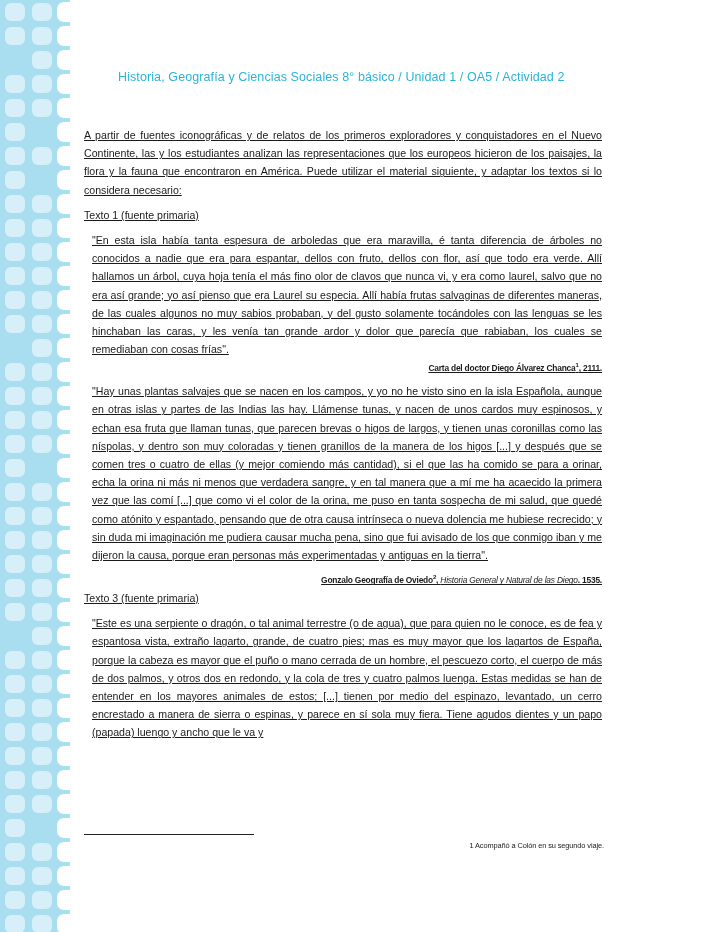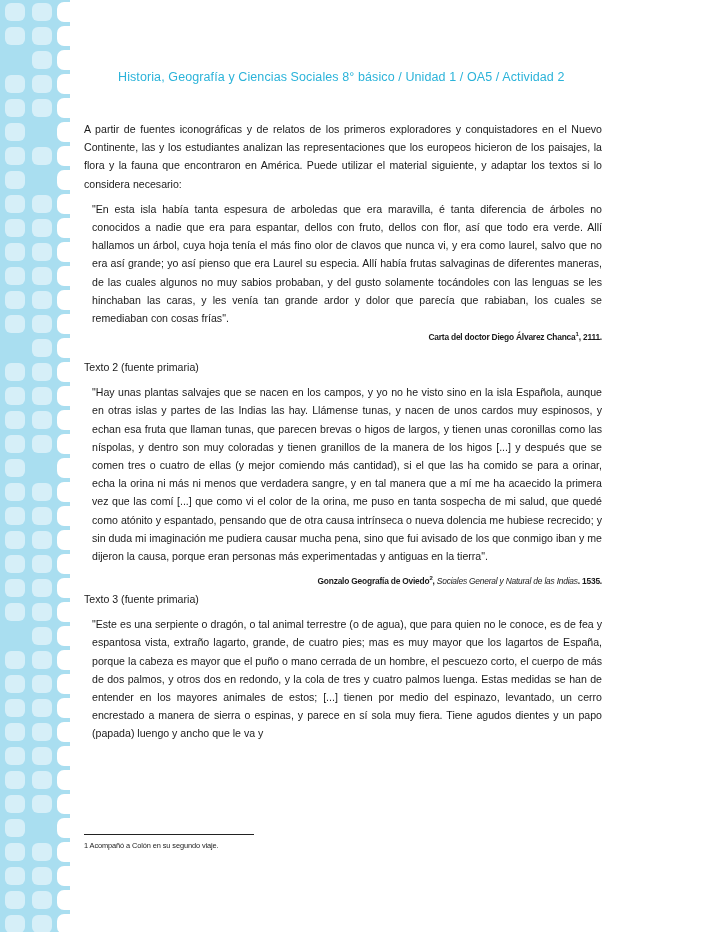--- a/index.html
+++ b/index.html
@@ -2,28 +2,28 @@
 <html><head>
 <meta charset="utf-8">
 <style>
   html, body { margin:0; padding:0; }
   body { width:720px; height:932px; background:#ffffff; position:relative; overflow:hidden;
          font-family:"Liberation Sans", sans-serif; color:#1a1a1a; }
   .sidebar { position:absolute; left:0; top:0; width:70px; height:932px; background:#a9def0; }
   .cell { position:absolute; width:20px; height:18px; border-radius:6px; background:#d6eff8; }
   .tab { position:absolute; left:57px; width:14px; height:20px; background:#ffffff; border-radius:7px 0 0 7px; }
   .header { position:absolute; left:118px; top:70px; font-size:12.5px; color:#2bb3d9; letter-spacing:0.1px; }
-  .content { position:absolute; left:84px; top:120px; width:518px; font-size:10.6px; line-height:18.2px; }
+  .content { position:absolute; left:84px; top:126px; width:518px; font-size:10.6px; line-height:18.2px;text-decoration:underline; }
   .intro { text-align:justify; margin:0; }
   .section-title { font-style:italic; margin:18px 0 0 0; }
   .text-label { margin:7px 0 0 0; }
   .quote { margin:7px 0 0 8px; text-align:justify; }
   .cite { text-align:right; font-size:8.4px; font-weight:bold; margin:0; line-height:14px; letter-spacing:-0.2px; }
   .cite .it { font-style:italic; font-weight:normal; }
-  .footnotes { position:absolute; left:84px; top:834px; width:520px; }
+  .footnotes { position:absolute; left:84px; top:834px; width:520px;text-align:right; }
   .fn-rule { width:170px; height:1px; background:#222; margin-bottom:6px; }
   .fn { font-size:7.4px; line-height:10.5px; letter-spacing:-0.1px; }
   sup { font-size:6px; }
 </style>
 </head>
 <body>
 
 <div class="sidebar" id="sidebar">
     <div class="cell" style="left: 5px; top: 3px;"></div>
     <div class="cell" style="left: 32px; top: 3px;"></div>
@@ -135,29 +135,29 @@
     <div class="cell" style="left: 5px; top: 915px;"></div>
     <div class="cell" style="left: 32px; top: 915px;"></div>
     <div class="tab" style="top: 914px;"></div>
   </div>
 
 <div class="header">Historia, Geografía y Ciencias Sociales 8° básico / Unidad 1 / OA5 / Actividad 2</div>
 
 <div class="content">
   <p class="intro">A partir de fuentes iconográficas y de relatos de los primeros exploradores y conquistadores en el Nuevo Continente, las y los estudiantes analizan las representaciones que los europeos hicieron de los paisajes, la flora y la fauna que encontraron en América. Puede utilizar el material siguiente, y adaptar los textos si lo considera necesario:</p>
 
+  <p class="text-label">Texto 1 (fuente primaria)</p>
   <p class="quote">"En esta isla había tanta espesura de arboledas que era maravilla, é tanta diferencia de árboles no conocidos a nadie que era para espantar, dellos con fruto, dellos con flor, así que todo era verde. Allí hallamos un árbol, cuya hoja tenía el más fino olor de clavos que nunca vi, y era como laurel, salvo que no era así grande; yo así pienso que era Laurel su especia. Allí había frutas salvaginas de diferentes maneras, de las cuales algunos no muy sabios probaban, y del gusto solamente tocándoles con las lenguas se les hinchaban las caras, y les venía tan grande ardor y dolor que parecía que rabiaban, los cuales se remediaban con cosas frías".</p>
   <p class="cite">
     <span>Carta del doctor Diego Álvarez Chanca</span><sup>1</sup><span>, </span><span>2111.</span>
   </p>
 
-  <p class="text-label" style="margin-top:14px">Texto 2 (fuente primaria)</p>
   <p class="quote">"Hay unas plantas salvajes que se nacen en los campos, y yo no he visto sino en la isla Española, aunque en otras islas y partes de las Indias las hay. Llámense tunas, y nacen de unos cardos muy espinosos, y echan esa fruta que llaman tunas, que parecen brevas o higos de largos, y tienen unas coronillas como las níspolas, y dentro son muy coloradas y tienen granillos de la manera de los higos [...] y después que se comen tres o cuatro de ellas (y mejor comiendo más cantidad), si el que las ha comido se para a orinar, echa la orina ni más ni menos que verdadera sangre, y en tal manera que a mí me ha acaecido la primera vez que las comí [...] que como vi el color de la orina, me puso en tanta sospecha de mi salud, que quedé como atónito y espantado, pensando que de otra causa intrínseca o nueva dolencia me hubiese recrecido; y sin duda mi imaginación me pudiera causar mucha pena, sino que fui avisado de los que conmigo iban y me dijeron la causa, porque eran personas más experimentadas y antiguas en la tierra".</p>
   <p class="cite" style="margin-top:6px">
-    <span>Gonzalo Geografía de Oviedo</span><sup>2</sup><span>, </span><span class="it">Sociales General y Natural de las Indias</span><span>. 1535.</span>
+    <span>Gonzalo Geografía de Oviedo</span><sup>2</sup><span>, </span><span class="it">Historia General y Natural de las Diego</span><span>. 1535.</span>
   </p>
 
   <p class="text-label" style="margin-top:2px">Texto 3 (fuente primaria)</p>
   <p class="quote">"Este es una serpiente o dragón, o tal animal terrestre (o de agua), que para quien no le conoce, es de fea y espantosa vista, extraño lagarto, grande, de cuatro pies; mas es muy mayor que los lagartos de España, porque la cabeza es mayor que el puño o mano cerrada de un hombre, el pescuezo corto, el cuerpo de más de dos palmos, y otros dos en redondo, y la cola de tres y cuatro palmos luenga. Estas medidas se han de entender en los mayores animales de estos; [...] tienen por medio del espinazo, levantado, un cerro encrestado a manera de sierra o espinas, y parece en sí sola muy fiera. Tiene agudos dientes y un papo (papada) luengo y ancho que le va y</p>
 </div>
 
 <div class="footnotes">
   <div class="fn-rule"></div>
   <div class="fn">1 Acompañó a Colón en su segundo viaje.</div>
 </div>

